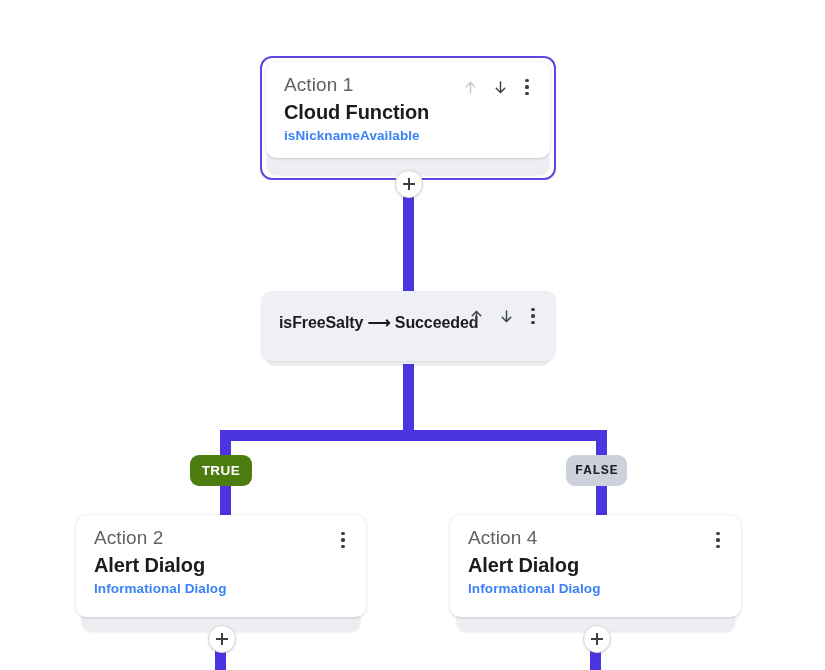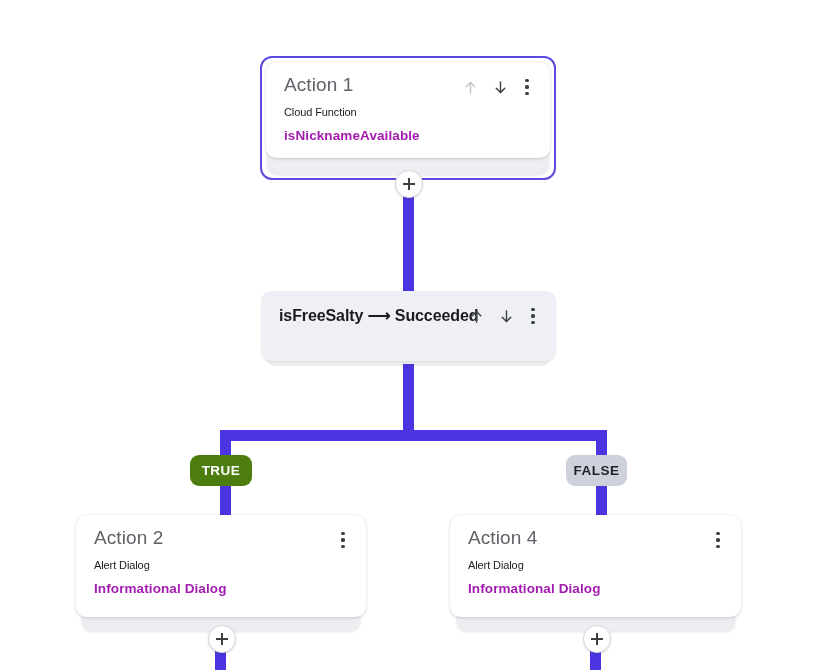--- a/index.html
+++ b/index.html
@@ -92,40 +92,41 @@
     box-shadow: 0 1px 2px rgba(60,64,67,0.10);
   }
 
   .card-eyebrow {
     font-size: 19px;
     color: #5f6368;
     line-height: 18px;
     letter-spacing: 0.1px;
   }
   .card-title {
-    font-size: 11px;
-    font-weight: normal;
+    font-size: 20px;
+    font-weight: bold;
     color: #1b1c1f;
     line-height: 24px;
     margin-top: 6px;
     letter-spacing: -0.1px;
   }
   .card-sub {
     font-size: 13.5px;
     font-weight: bold;
-    color: #a21caf;
+    color: #3b82f6;
     line-height: 18px;
     margin-top: 3px;
     letter-spacing: 0.1px;
   }
   .card-title-cond {
     font-size: 16px;
     font-weight: bold;
     color: #1b1c1f;
     line-height: 22px;
+    margin-top: 7px;
     letter-spacing: -0.1px;
   }
 
   
   .card-actions {
     position: absolute;
     top: 12px;
     right: 13px;
     display: flex;
     align-items: center;
@@ -177,20 +178,21 @@
     cursor: pointer;
     box-sizing: border-box;
   }
   .badge-true {
     background: #4d7c0f;
     color: #ffffff;
   }
   .badge-false {
     background: #ccd1dc;
     color: #1f2328;
+    font-family: Liberation Mono, monospace;
   }
 </style>
 </head>
 <body>
 
 <div id="canvas">
 
   <div class="conn conn-v" style="left:403px; top:178px; height:115px;"></div>
 
   <div class="conn conn-v" style="left:403px; top:360px; height:76px;"></div>

